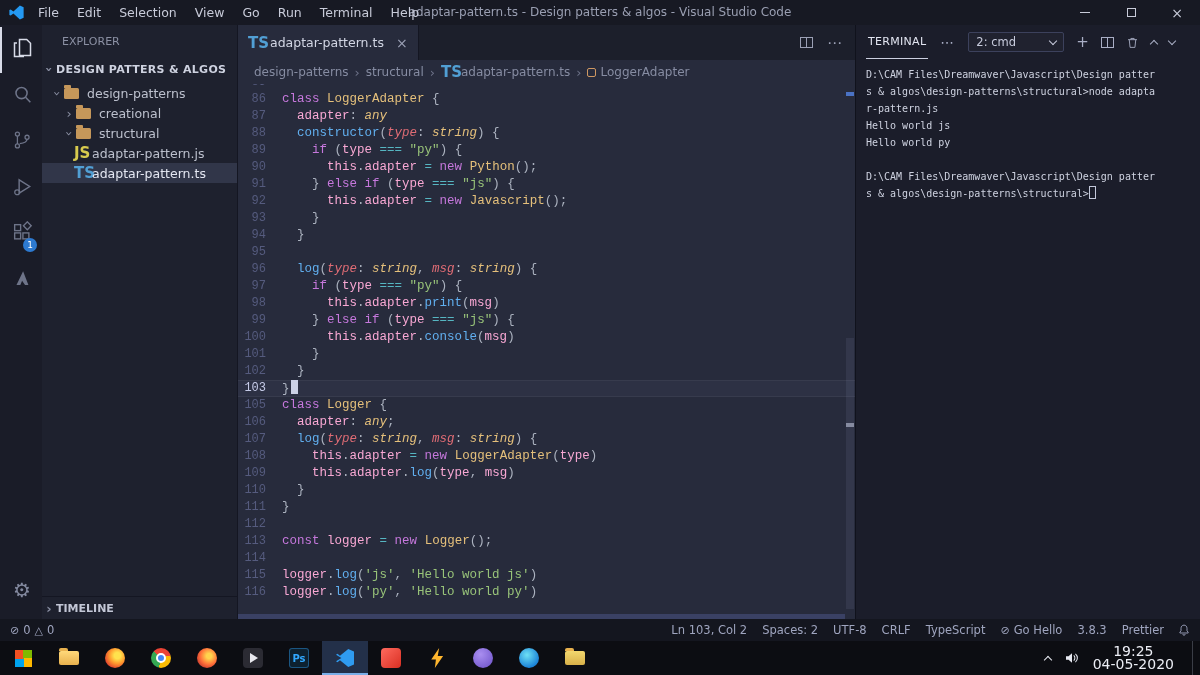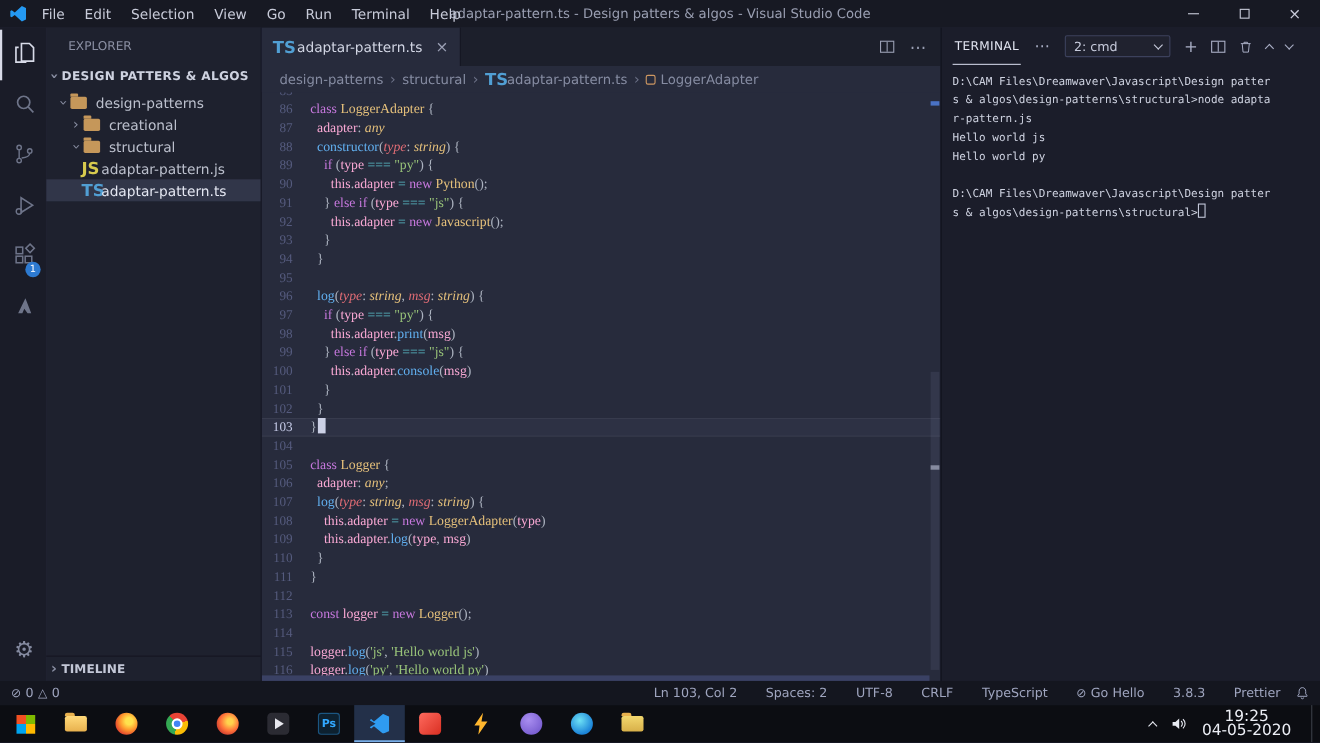--- a/index.html
+++ b/index.html
@@ -53,21 +53,21 @@
 .tab{display:flex;align-items:center;gap:6px;padding:0 10px;background:#272b3c;color:#d2d6e4;font-size:12.5px;border-right:1px solid #141622}
 .tab-close{color:#9ba0b5;font-size:14px;margin-left:6px}
 .tab-actions{margin-left:auto;display:flex;align-items:center;gap:14px;padding-right:12px;color:#9ba0b5}
 .split-ico{width:13px;height:11px;border:1px solid currentColor;position:relative;display:inline-block}
 .split-ico::after{content:"";position:absolute;left:5px;top:0;bottom:0;width:1px;background:currentColor}
 .more{font-size:15px;letter-spacing:1px}
 .breadcrumb{height:24px;flex:0 0 24px;display:flex;align-items:center;padding-left:16px;gap:6px;font-size:12px;color:#868ca2;background:#272b3c}
 .bc-item{display:flex;align-items:center;gap:4px}
 .bc-sep{color:#6d7288;font-size:13px}
 .sym-class{width:9px;height:9px;border:1.2px solid #cf9862;border-radius:2px;display:inline-block}
-.code-area{flex:1;position:relative;overflow:hidden;font-family:Liberation Serif, serif}
+.code-area{flex:1;position:relative;overflow:hidden;font-family:Liberation Mono, monospace}
 .code-lines{margin-top:-10px}
 .code-line{height:17px;display:flex;font-size:12.5px;line-height:17px;white-space:pre}
 .code-line.current{background:rgba(160,170,220,.055);box-shadow:inset 0 1px 0 rgba(255,255,255,.05),inset 0 -1px 0 rgba(255,255,255,.05)}
 .line-num{width:44px;flex:0 0 44px;text-align:right;padding-right:16px;color:#555b7e;font-size:12px}
 .code-line.current .line-num{color:#c6cbe8}
 .line-content{white-space:pre}
 .tok-kw{color:#c678dd}.tok-cls{color:#e5c07b}.tok-fn{color:#61afef}.tok-vr{color:#f9a8d4}
 .tok-vi{color:#e06c75;font-style:italic}.tok-ty{color:#e5c07b;font-style:italic}
 .tok-st{color:#98c379}.tok-op{color:#56b6c2}.tok-pn{color:#abb2bf}
 .cursor-block{display:inline-block;width:7px;height:14px;background:#ccd1e6;vertical-align:-2px;margin-left:1px}
@@ -90,21 +90,21 @@
 .chev.down{transform:rotate(45deg);margin-top:-3px}
 .chev.up{transform:rotate(-135deg);margin-top:3px}
 .term-body{flex:1;padding:7px 8px 0 10px;font-family:"DejaVu Sans Mono","Liberation Mono",monospace;font-size:10px;line-height:17px;color:#ced2e0;white-space:pre;overflow:hidden}
 .term-line{height:17px}
 .term-cursor{display:inline-block;width:7px;height:13px;border:1px solid #c3c8da;vertical-align:-2px}
 
 
 .statusbar{height:22px;flex:0 0 22px;background:#14161f;display:flex;align-items:center;padding:0 10px;font-size:11.5px;color:#9fa5bf}
 .sb-item{display:flex;align-items:center;gap:4px;white-space:nowrap}
 .sb-group.left{display:flex;gap:10px}
-.sb-group.right{margin-left:auto;display:flex;gap:26px;align-items:center}
+.sb-group.right{margin-left:auto;display:flex;gap:15px;align-items:center}
 .sb-ico{font-size:11px}
 .sb-bell{margin-left:14px;display:flex;color:#9fa5bf}
 
 
 .taskbar{height:34px;flex:0 0 34px;background:#0c0d12;display:flex;align-items:stretch}
 .tb-apps{display:flex}
 .tb-slot{width:46px;display:flex;align-items:center;justify-content:center}
 .tb-slot.active{background:rgba(85,125,190,.32);box-shadow:inset 0 -2px 0 #79aee8}
 .tb-icon{width:20px;height:20px;display:flex;align-items:center;justify-content:center}
 .tb-start{width:17px;height:17px;background:conic-gradient(#7fba00 0 25%,#ffb900 0 50%,#00a4ef 0 75%,#f25022 0)}
@@ -290,21 +290,20 @@
             <div class="code-line"><span class="line-num">94</span><span class="line-content"><span class="tok-pn">  }</span></span></div>
             <div class="code-line"><span class="line-num">95</span><span class="line-content"></span></div>
             <div class="code-line"><span class="line-num">96</span><span class="line-content"><span class="tok-pn">  </span><span class="tok-fn">log</span><span class="tok-pn">(</span><span class="tok-vi">type</span><span class="tok-pn">: </span><span class="tok-ty">string</span><span class="tok-pn">, </span><span class="tok-vi">msg</span><span class="tok-pn">: </span><span class="tok-ty">string</span><span class="tok-pn">) {</span></span></div>
             <div class="code-line"><span class="line-num">97</span><span class="line-content"><span class="tok-pn">    </span><span class="tok-kw">if</span><span class="tok-pn"> (</span><span class="tok-vr">type</span><span class="tok-pn"> </span><span class="tok-op">===</span><span class="tok-pn"> </span><span class="tok-st">"py"</span><span class="tok-pn">) {</span></span></div>
             <div class="code-line"><span class="line-num">98</span><span class="line-content"><span class="tok-pn">      </span><span class="tok-vr">this</span><span class="tok-pn">.</span><span class="tok-vr">adapter</span><span class="tok-pn">.</span><span class="tok-fn">print</span><span class="tok-pn">(</span><span class="tok-vr">msg</span><span class="tok-pn">)</span></span></div>
             <div class="code-line"><span class="line-num">99</span><span class="line-content"><span class="tok-pn">    } </span><span class="tok-kw">else</span><span class="tok-pn"> </span><span class="tok-kw">if</span><span class="tok-pn"> (</span><span class="tok-vr">type</span><span class="tok-pn"> </span><span class="tok-op">===</span><span class="tok-pn"> </span><span class="tok-st">"js"</span><span class="tok-pn">) {</span></span></div>
             <div class="code-line"><span class="line-num">100</span><span class="line-content"><span class="tok-pn">      </span><span class="tok-vr">this</span><span class="tok-pn">.</span><span class="tok-vr">adapter</span><span class="tok-pn">.</span><span class="tok-fn">console</span><span class="tok-pn">(</span><span class="tok-vr">msg</span><span class="tok-pn">)</span></span></div>
             <div class="code-line"><span class="line-num">101</span><span class="line-content"><span class="tok-pn">    }</span></span></div>
             <div class="code-line"><span class="line-num">102</span><span class="line-content"><span class="tok-pn">  }</span></span></div>
             <div class="code-line current"><span class="line-num">103</span><span class="line-content"><span class="tok-pn">}</span><span class="cursor-block"></span></span></div>
-            <div class="code-line"><span class="line-num">104</span><span class="line-content"></span></div>
             <div class="code-line"><span class="line-num">105</span><span class="line-content"><span class="tok-kw">class</span><span class="tok-pn"> </span><span class="tok-cls">Logger</span><span class="tok-pn"> {</span></span></div>
             <div class="code-line"><span class="line-num">106</span><span class="line-content"><span class="tok-pn">  </span><span class="tok-vr">adapter</span><span class="tok-pn">: </span><span class="tok-ty">any</span><span class="tok-pn">;</span></span></div>
             <div class="code-line"><span class="line-num">107</span><span class="line-content"><span class="tok-pn">  </span><span class="tok-fn">log</span><span class="tok-pn">(</span><span class="tok-vi">type</span><span class="tok-pn">: </span><span class="tok-ty">string</span><span class="tok-pn">, </span><span class="tok-vi">msg</span><span class="tok-pn">: </span><span class="tok-ty">string</span><span class="tok-pn">) {</span></span></div>
             <div class="code-line"><span class="line-num">108</span><span class="line-content"><span class="tok-pn">    </span><span class="tok-vr">this</span><span class="tok-pn">.</span><span class="tok-vr">adapter</span><span class="tok-pn"> </span><span class="tok-op">=</span><span class="tok-pn"> </span><span class="tok-kw">new</span><span class="tok-pn"> </span><span class="tok-cls">LoggerAdapter</span><span class="tok-pn">(</span><span class="tok-vr">type</span><span class="tok-pn">)</span></span></div>
             <div class="code-line"><span class="line-num">109</span><span class="line-content"><span class="tok-pn">    </span><span class="tok-vr">this</span><span class="tok-pn">.</span><span class="tok-vr">adapter</span><span class="tok-pn">.</span><span class="tok-fn">log</span><span class="tok-pn">(</span><span class="tok-vr">type</span><span class="tok-pn">, </span><span class="tok-vr">msg</span><span class="tok-pn">)</span></span></div>
             <div class="code-line"><span class="line-num">110</span><span class="line-content"><span class="tok-pn">  }</span></span></div>
             <div class="code-line"><span class="line-num">111</span><span class="line-content"><span class="tok-pn">}</span></span></div>
             <div class="code-line"><span class="line-num">112</span><span class="line-content"></span></div>
             <div class="code-line"><span class="line-num">113</span><span class="line-content"><span class="tok-kw">const</span><span class="tok-pn"> </span><span class="tok-vr">logger</span><span class="tok-pn"> </span><span class="tok-op">=</span><span class="tok-pn"> </span><span class="tok-kw">new</span><span class="tok-pn"> </span><span class="tok-cls">Logger</span><span class="tok-pn">();</span></span></div>
             <div class="code-line"><span class="line-num">114</span><span class="line-content"></span></div>

